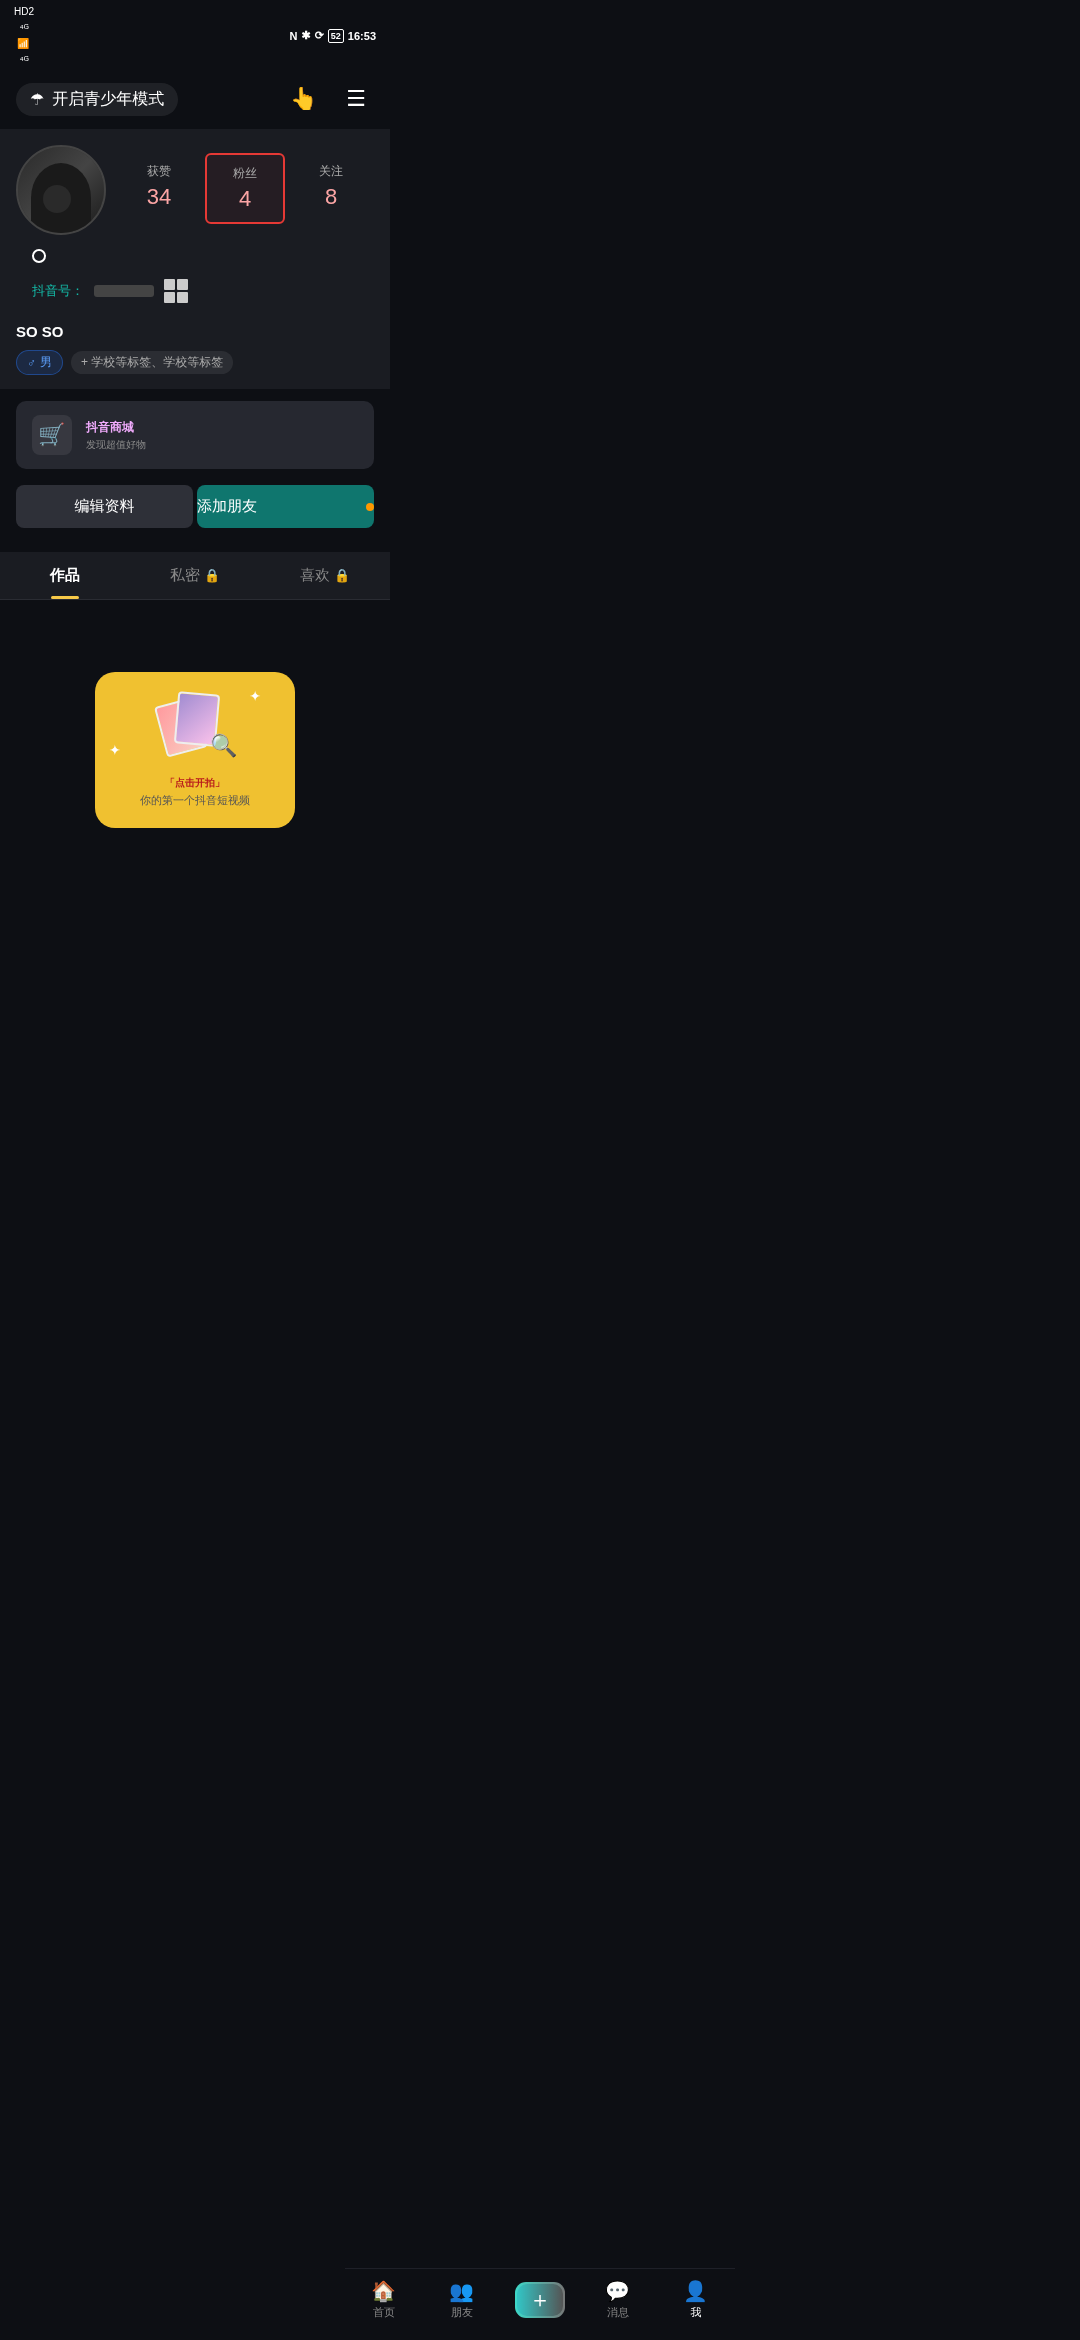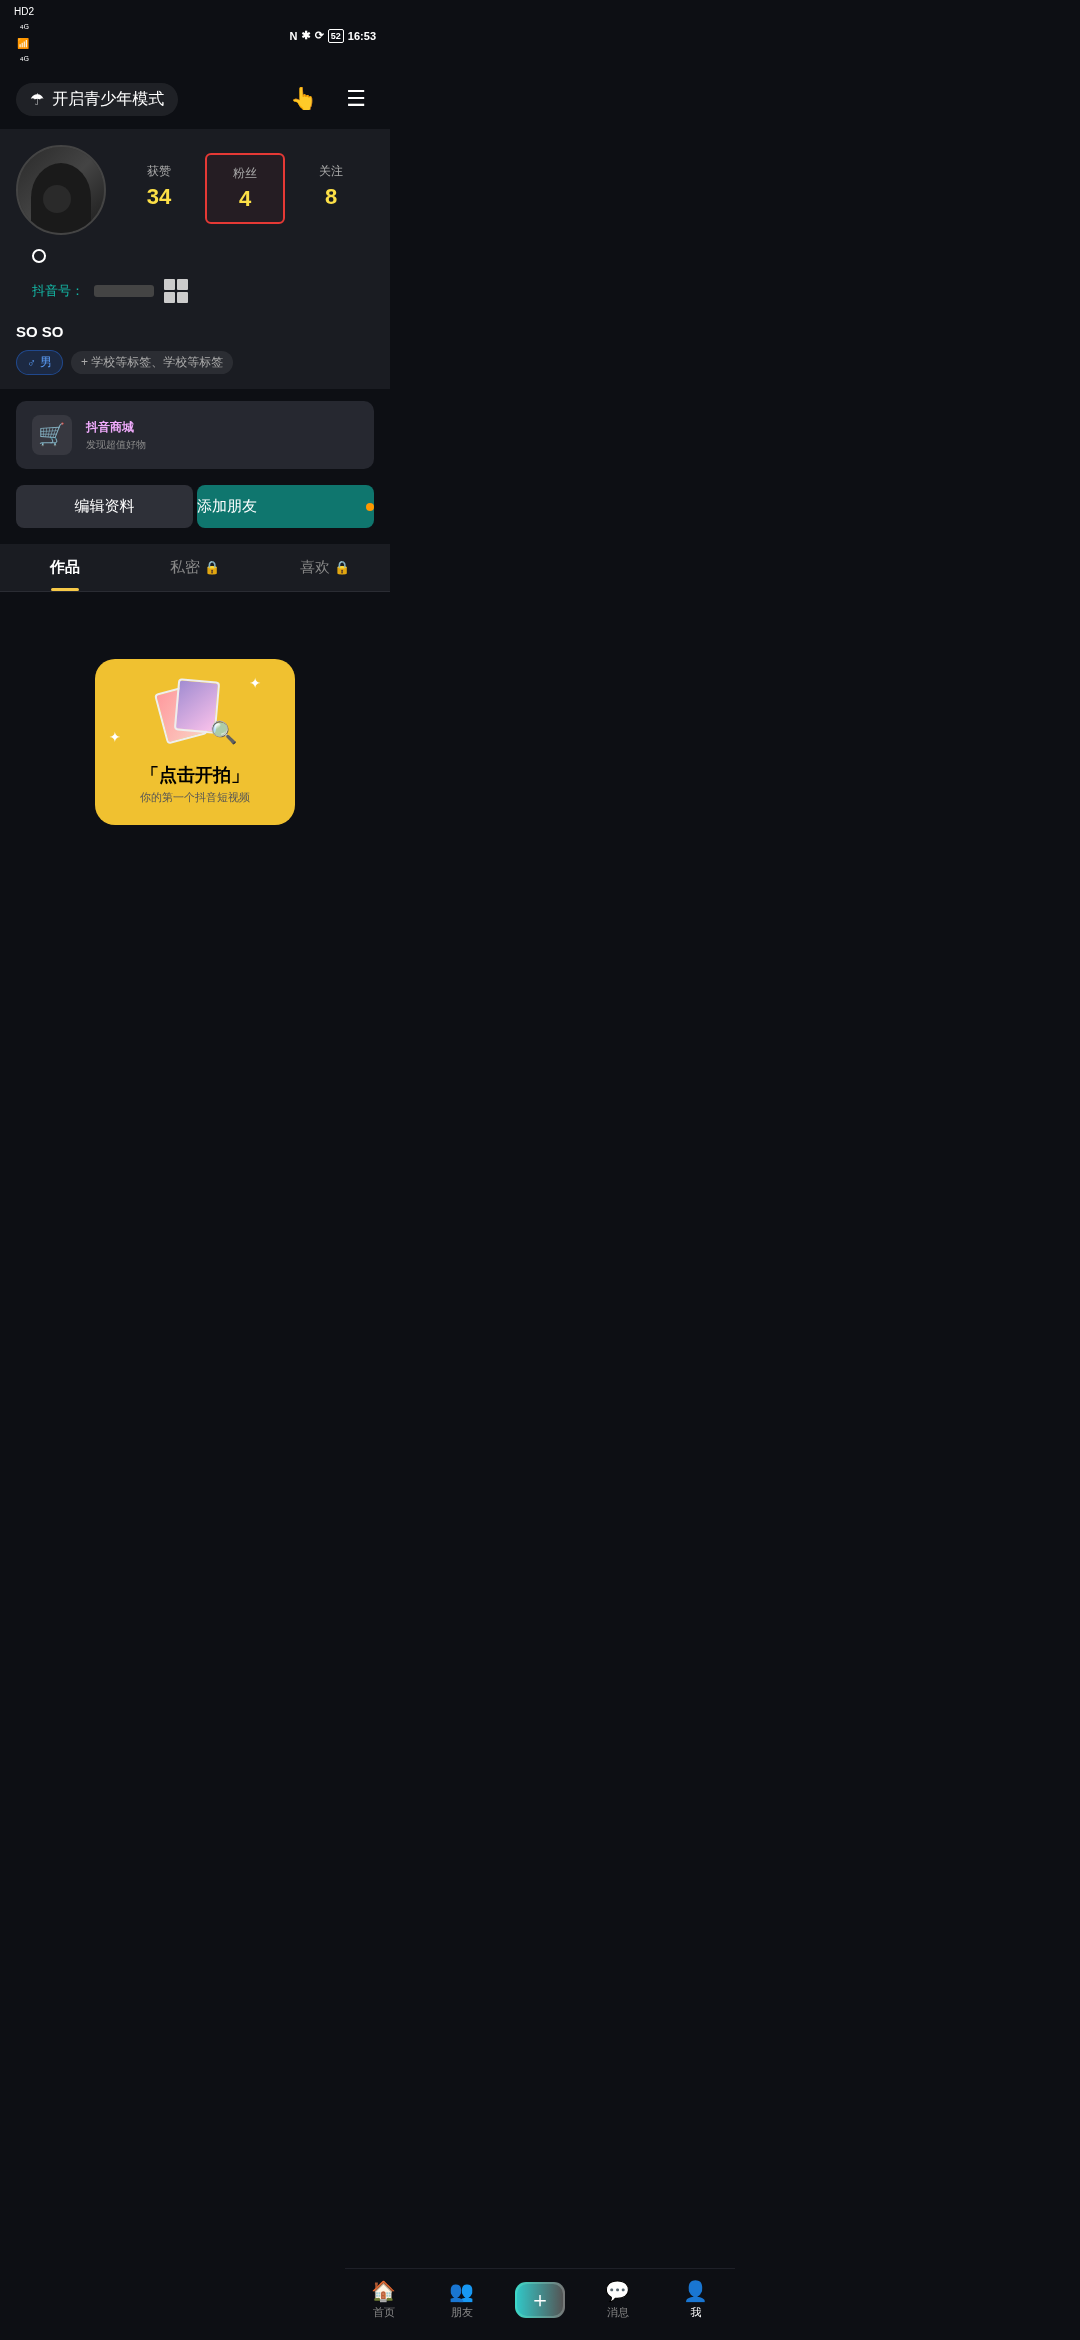--- a/index.html
+++ b/index.html
@@ -115,21 +115,21 @@
       text-align: center;
       padding: 10px 16px;
       border-radius: 6px;
       min-width: 80px;
     }
     .stat-item.highlighted {
       border: 2px solid #e53935;
       background: rgba(229, 57, 53, 0.06);
     }
     .stat-label { font-size: 12px; color: #aaa; margin-bottom: 4px; }
-    .stat-value { font-size: 22px; font-weight: 700; color: #fde047; }
+    .stat-value { font-size: 22px; font-weight: 400; color: #fca5a5; }
 
     
     .username-row {
       padding: 14px 16px 4px;
       background: #1a1c22;
     }
     .username-dot {
       width: 14px; height: 14px;
       border: 2px solid #fff;
       border-radius: 50%;
@@ -203,21 +203,21 @@
       border-radius: 8px;
       display: flex; align-items: center; justify-content: center;
       font-size: 22px; color: #fff;
     }
     .shop-text {}
     .shop-title { font-size: 12px; font-weight: 600; color: #f0abfc; }
     .shop-sub { font-size: 10px; color: #888; margin-top: 2px; }
 
     
     .action-btns {
-      padding: 4px 16px 16px;
+      padding: 4px 16px 24px;
       display: flex;
       gap: 4px;
     }
     .btn-edit {
       flex: 1;
       background: #2e3038;
       border: none;
       border-radius: 8px;
       padding: 12px 0;
       font-size: 15px;
@@ -335,21 +335,21 @@
       right: -8px; bottom: 4px;
       font-size: 22px;
     }
     .star1, .star2 {
       position: absolute;
       color: #fff;
       font-size: 14px;
     }
     .star1 { top: 0; right: 10px; }
     .star2 { bottom: 10px; left: -10px; }
-    .promo-title { font-size: 18px; font-weight: 700; color: #000000; }
+    .promo-title { font-size: 10px; font-weight: 700; color: #b91c1c; }
     .promo-sub { font-size: 11px; color: #555; margin-top: 3px; }
 
     
     .bottom-nav {
       position: fixed;
       bottom: 0; left: 50%;
       transform: translateX(-50%);
       width: 390px;
       background: #0d0f14;
       border-top: 1px solid #1e2028;

